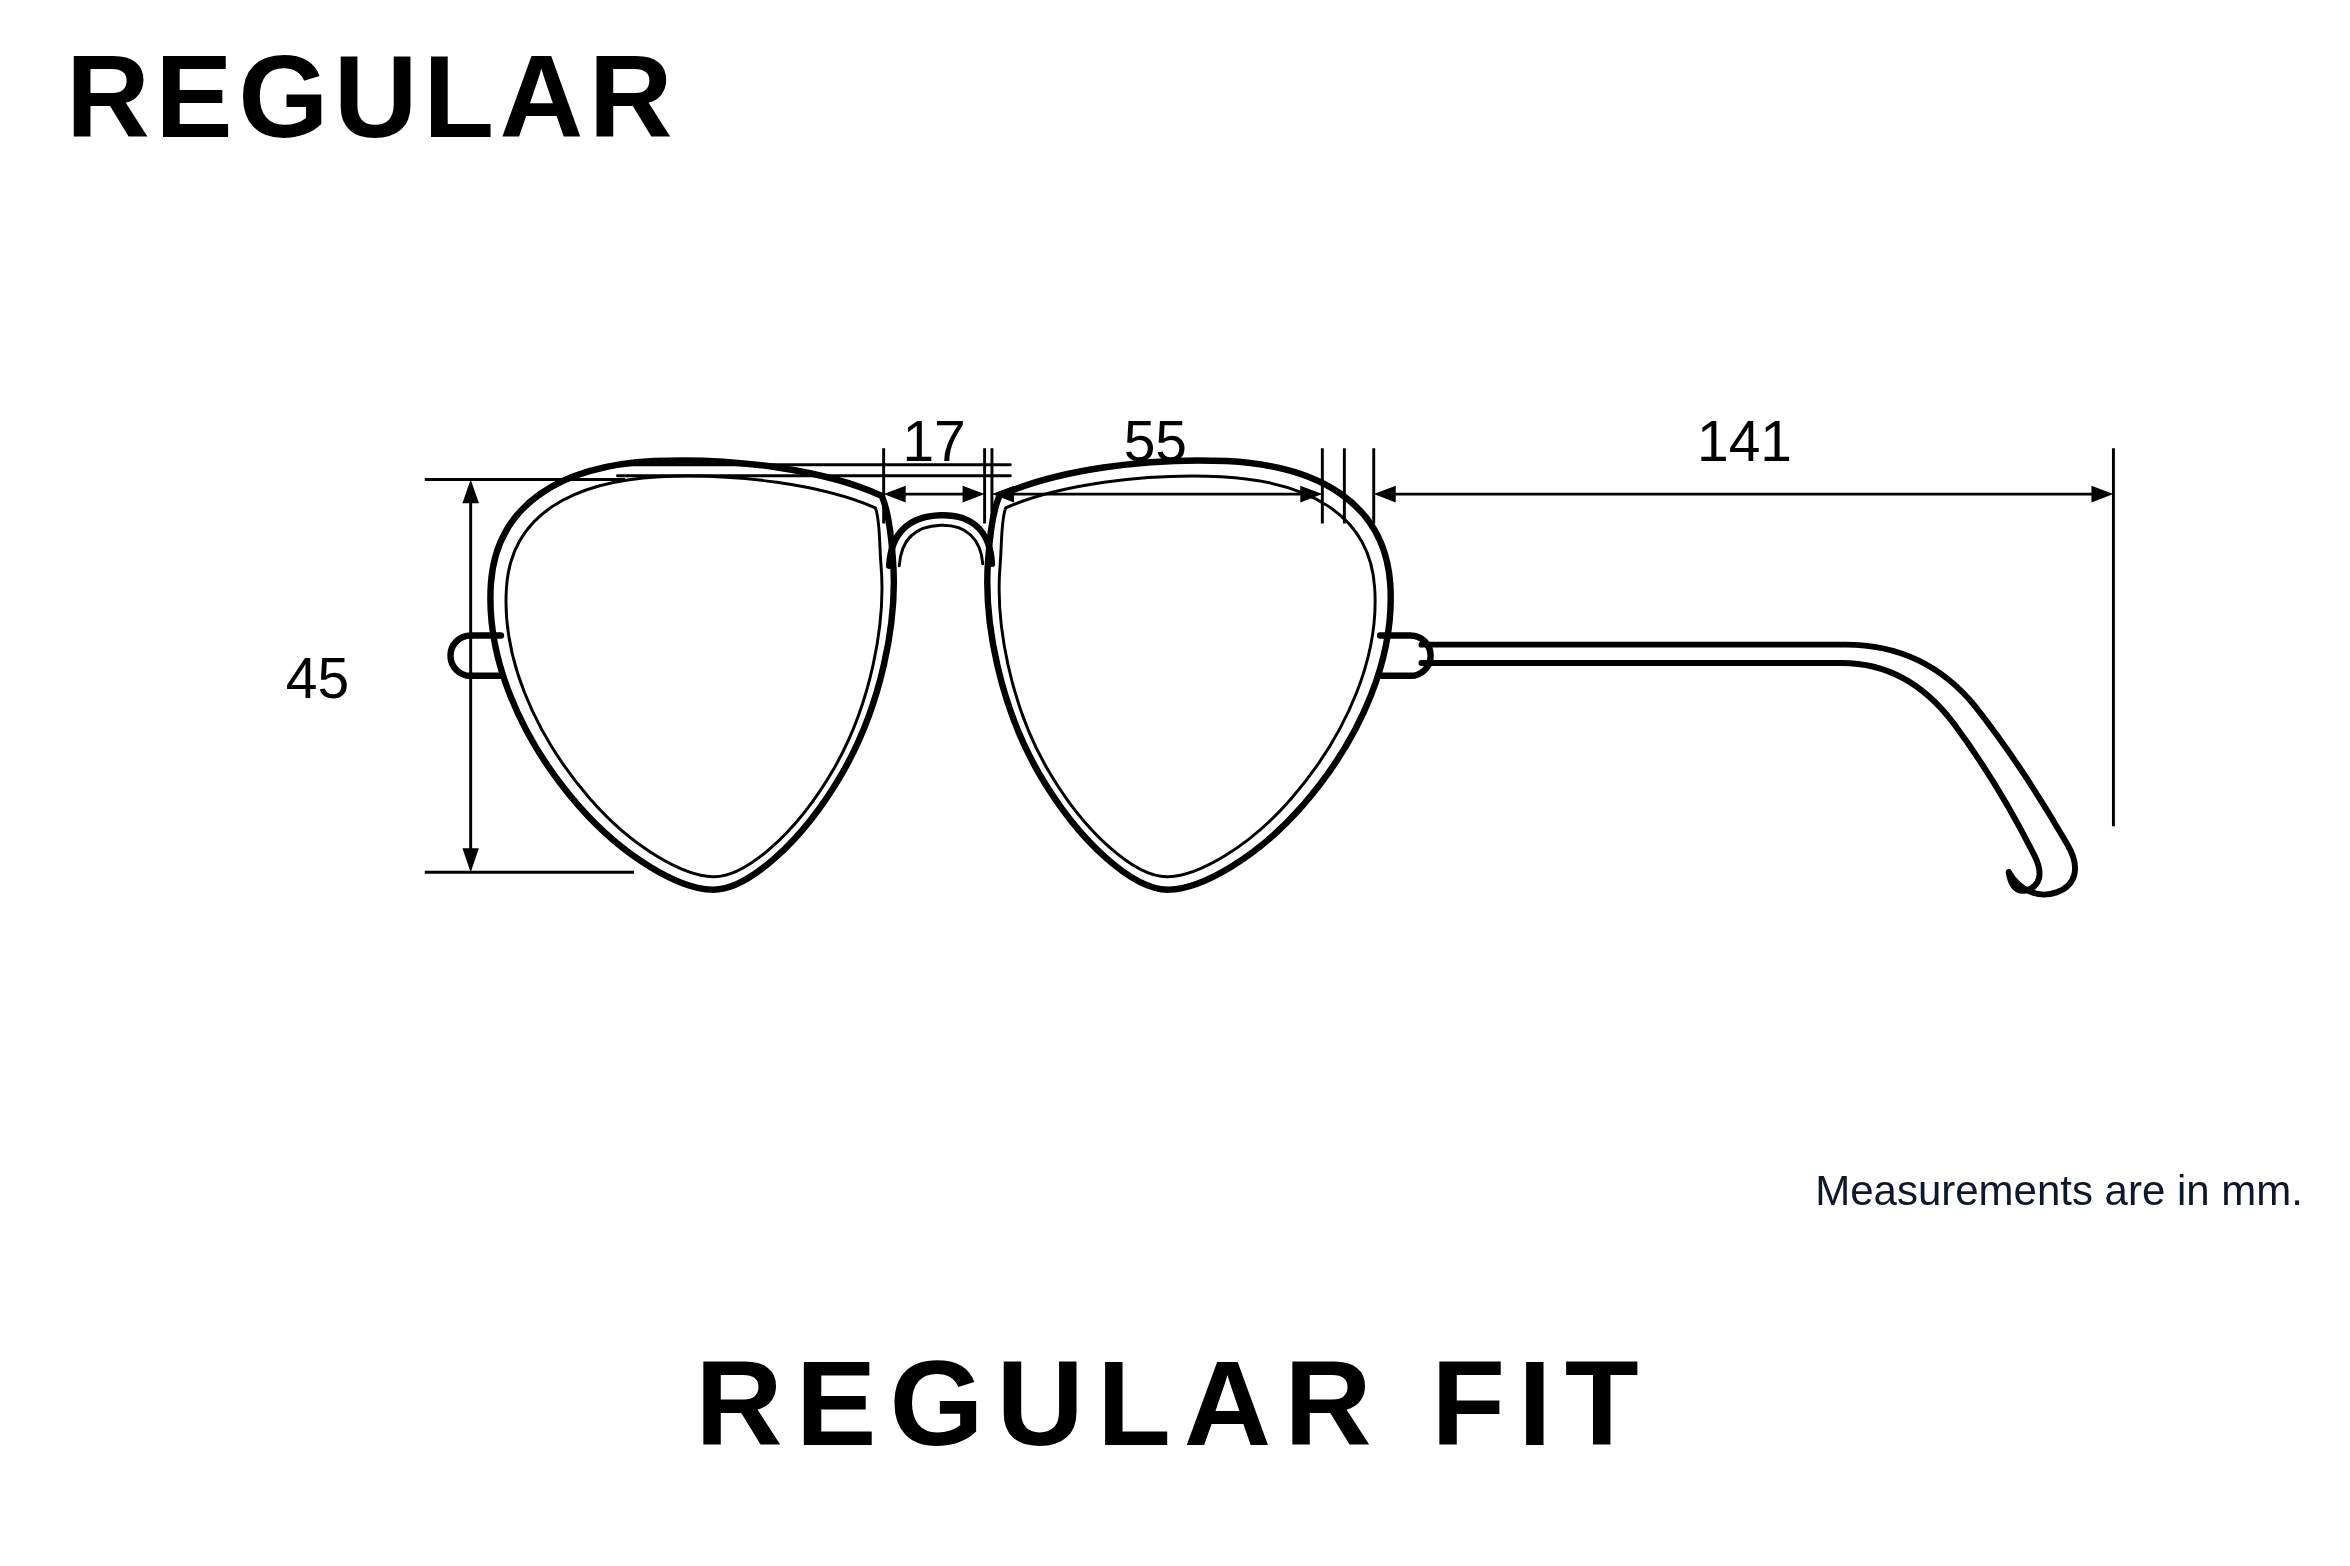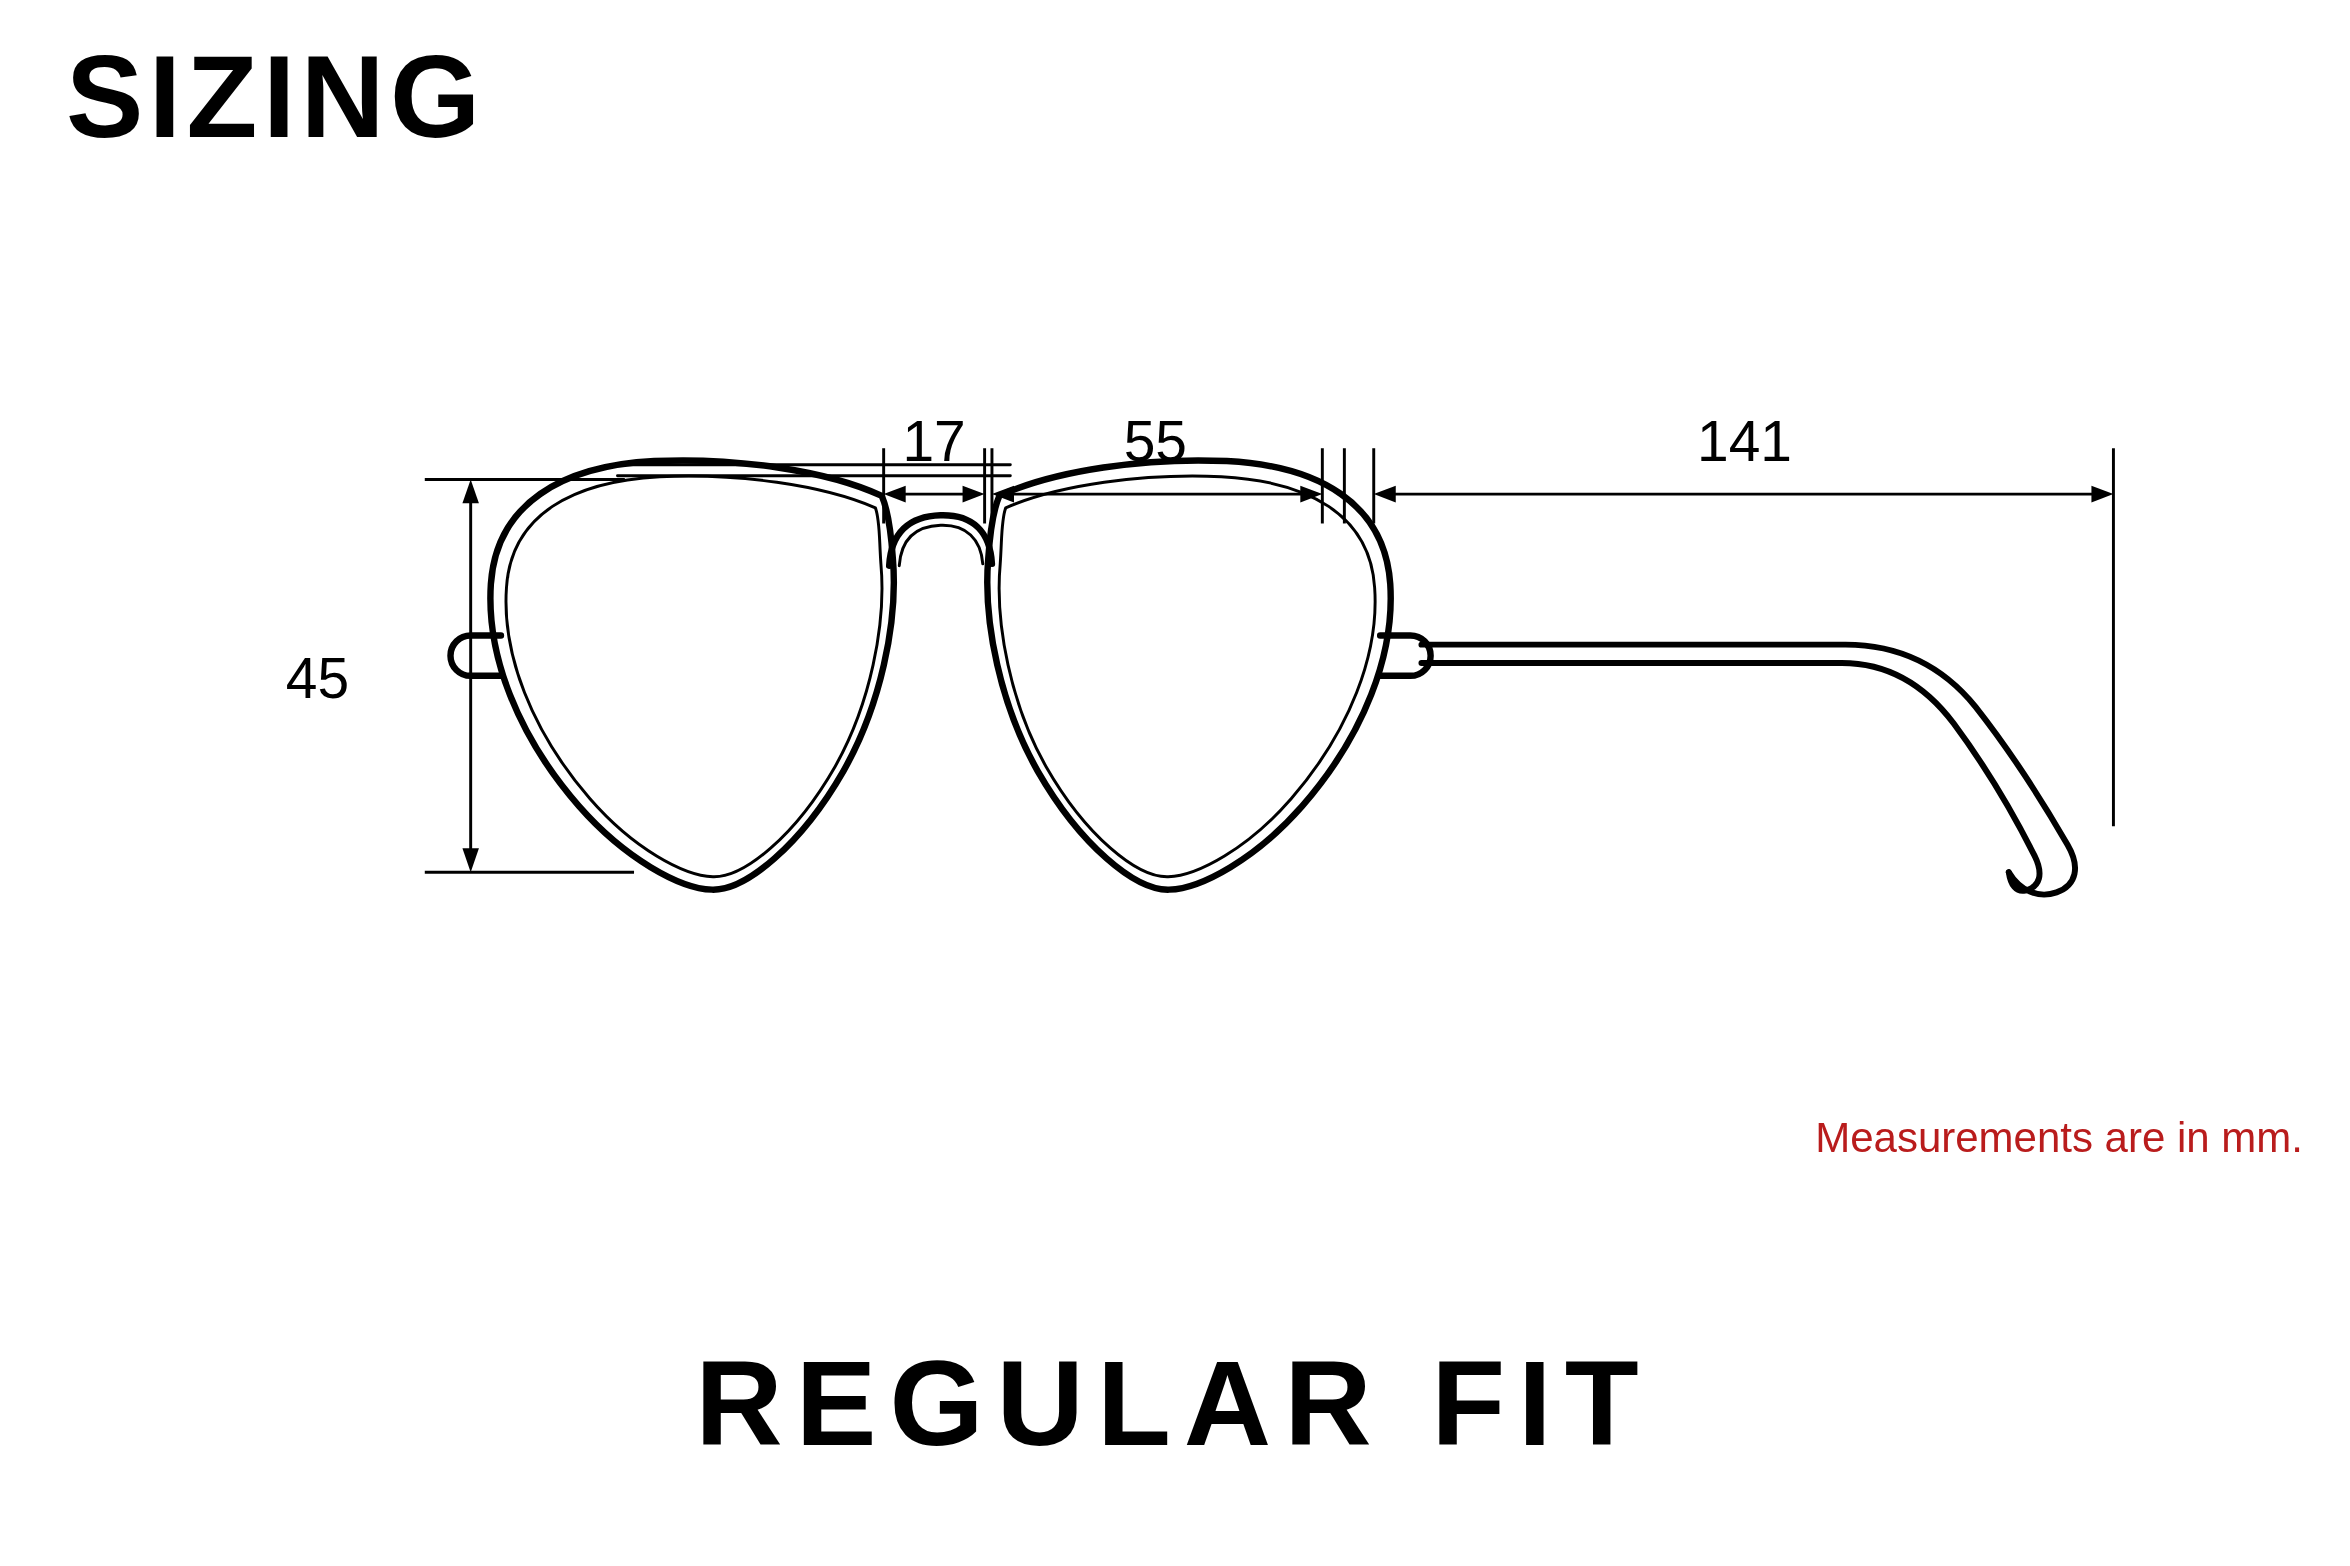--- a/index.html
+++ b/index.html
@@ -28,26 +28,26 @@
     line-height: 1;
     letter-spacing: 5.5px;
     color: #000000;
     white-space: nowrap;
   }
 
   
   #footnote {
     position: absolute;
     right: 48px;
-    top: 1117px;
+    top: 1170px;
     font-family: "Liberation Sans", sans-serif;
     font-weight: 400;
     font-size: 42px;
     line-height: 1;
-    color: #b91c1c;
+    color: #0f172a;
     white-space: nowrap;
     text-align: right;
   }
 
   
   #fit-heading {
     position: absolute;
     left: 0;
     right: 4px;
     top: 1343px;
@@ -121,21 +121,21 @@
     fill: #000000;
     text-anchor: middle;
     dominant-baseline: alphabetic;
   }
 </style>
 </head>
 <body>
 
 <div id="page">
 
-  <div id="title">SIZING</div>
+  <div id="title">REGULAR</div>
 
   <svg id="diagram" viewBox="0 0 2560 620">
 
     <g>
 
       <line class="witness" x1="462" y1="92" x2="680" y2="92"></line>
 
       <line class="witness" x1="462" y1="520" x2="690" y2="520"></line>
 
       <line class="dim-line" x1="512" y1="100" x2="512" y2="512"></line>

